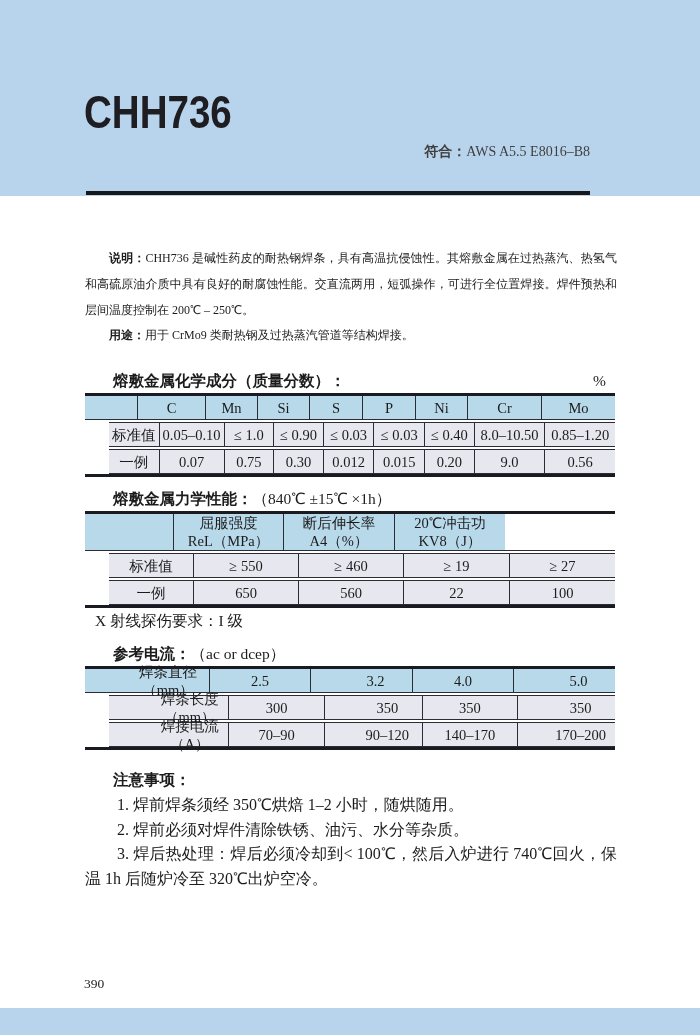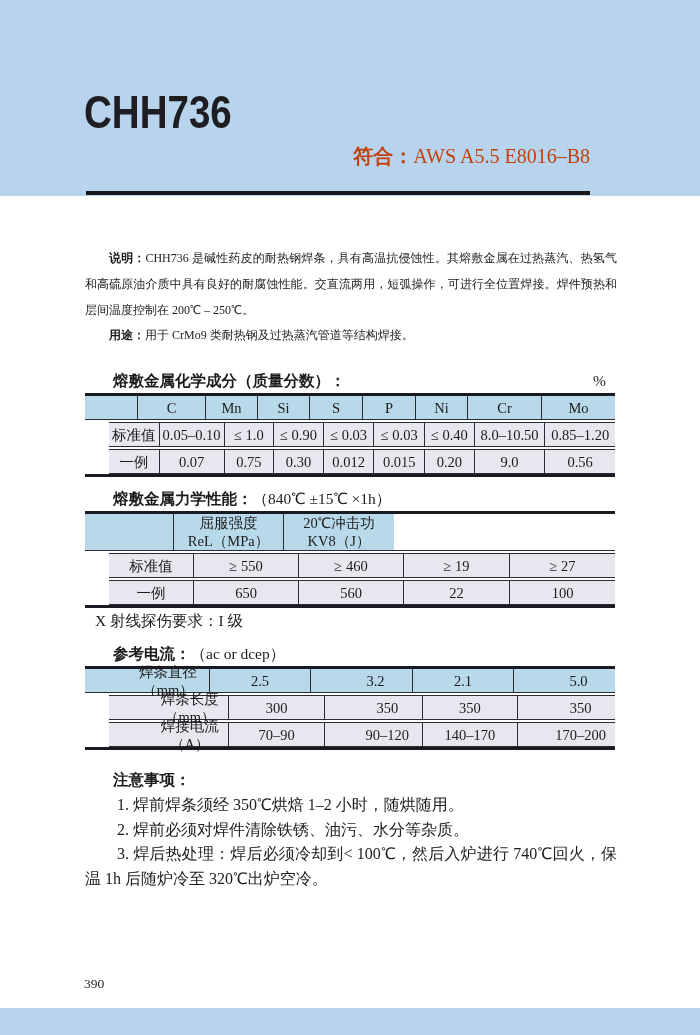--- a/index.html
+++ b/index.html
@@ -11,21 +11,21 @@
   .band-top { position:absolute; top:0; left:0; width:700px; height:196px; background:#b8d4ec; }
   .band-bottom { position:absolute; bottom:0; left:0; width:700px; height:27px; background:#b8d4ec; }
   .logo {
     position:absolute; top:84px; left:84px;
     font-family:"Liberation Sans", sans-serif; font-weight:bold;
     font-size:47px; letter-spacing:0px; color:#1d1d22;
     transform:scaleX(0.82); transform-origin:left top; white-space:nowrap;
   }
   .standard {
     position:absolute; top:143px; left:0; width:590px; text-align:right;
-    font-size:20px; color:#c2410c;
+    font-size:14px; color:#404040;
   }
   .standard .lbl { font-weight:bold; }
   .rule { position:absolute; top:191px; left:86px; width:504px; height:4px; background:#17171c; }
 
   .desc { position:absolute; top:246px; left:85px; width:532px; font-size:12px; line-height:25.8px; text-align:justify; }
   .desc p { margin:0; text-indent:2em; }
   .hei { font-weight:bold; font-family:"Liberation Sans", sans-serif; }
 
   .sec-title { position:absolute; left:113px; font-size:15.5px; white-space:nowrap; }
   .sec-title .cond { font-family:"Liberation Serif", serif; font-weight:normal; }
@@ -111,20 +111,24 @@
 
 <div class="sec-title" style="top:489px;"><span class="hei">熔敷金属力学性能：</span><span class="cond">（840℃ ±15℃ ×1h）</span></div>
 
 <div class="tbl mech" style="top:511px;">
   <div class="trow first blue h36">
     <div class="tcell c0"></div>
     <div class="tcell c2">
       <div>屈服强度</div>
       <div>ReL（MPa）</div>
     </div>
+    <div class="tcell c3">
+      <div>断后伸长率</div>
+      <div>A4（%）</div>
+    </div>
     <div class="tcell c4">
       <div>20℃冲击功</div>
       <div>KV8（J）</div>
     </div>
   </div>
   <div class="trow h24">
     <div class="tcell c0">标准值</div>
     <div class="tcell c1">≥ 550</div>
     <div class="tcell c2">≥ 460</div>
     <div class="tcell c3">≥ 19</div>
@@ -141,21 +145,21 @@
 
 <div class="xray">X 射线探伤要求：I 级</div>
 
 <div class="sec-title" style="top:644px;"><span class="hei">参考电流：</span><span class="cond">（ac or dcep）</span></div>
 
 <div class="tbl cur" style="top:666px;">
   <div class="trow first blue h24">
     <div class="tcell c0">焊条直径（mm）</div>
     <div class="tcell c1">2.5</div>
     <div class="tcell c2">3.2</div>
-    <div class="tcell c3">2.1</div>
+    <div class="tcell c3">4.0</div>
     <div class="tcell c4">5.0</div>
   </div>
   <div class="trow h24">
     <div class="tcell c0">焊条长度（mm）</div>
     <div class="tcell c1">300</div>
     <div class="tcell c2">350</div>
     <div class="tcell c3">350</div>
     <div class="tcell c4">350</div>
   </div>
   <div class="trow h24">

